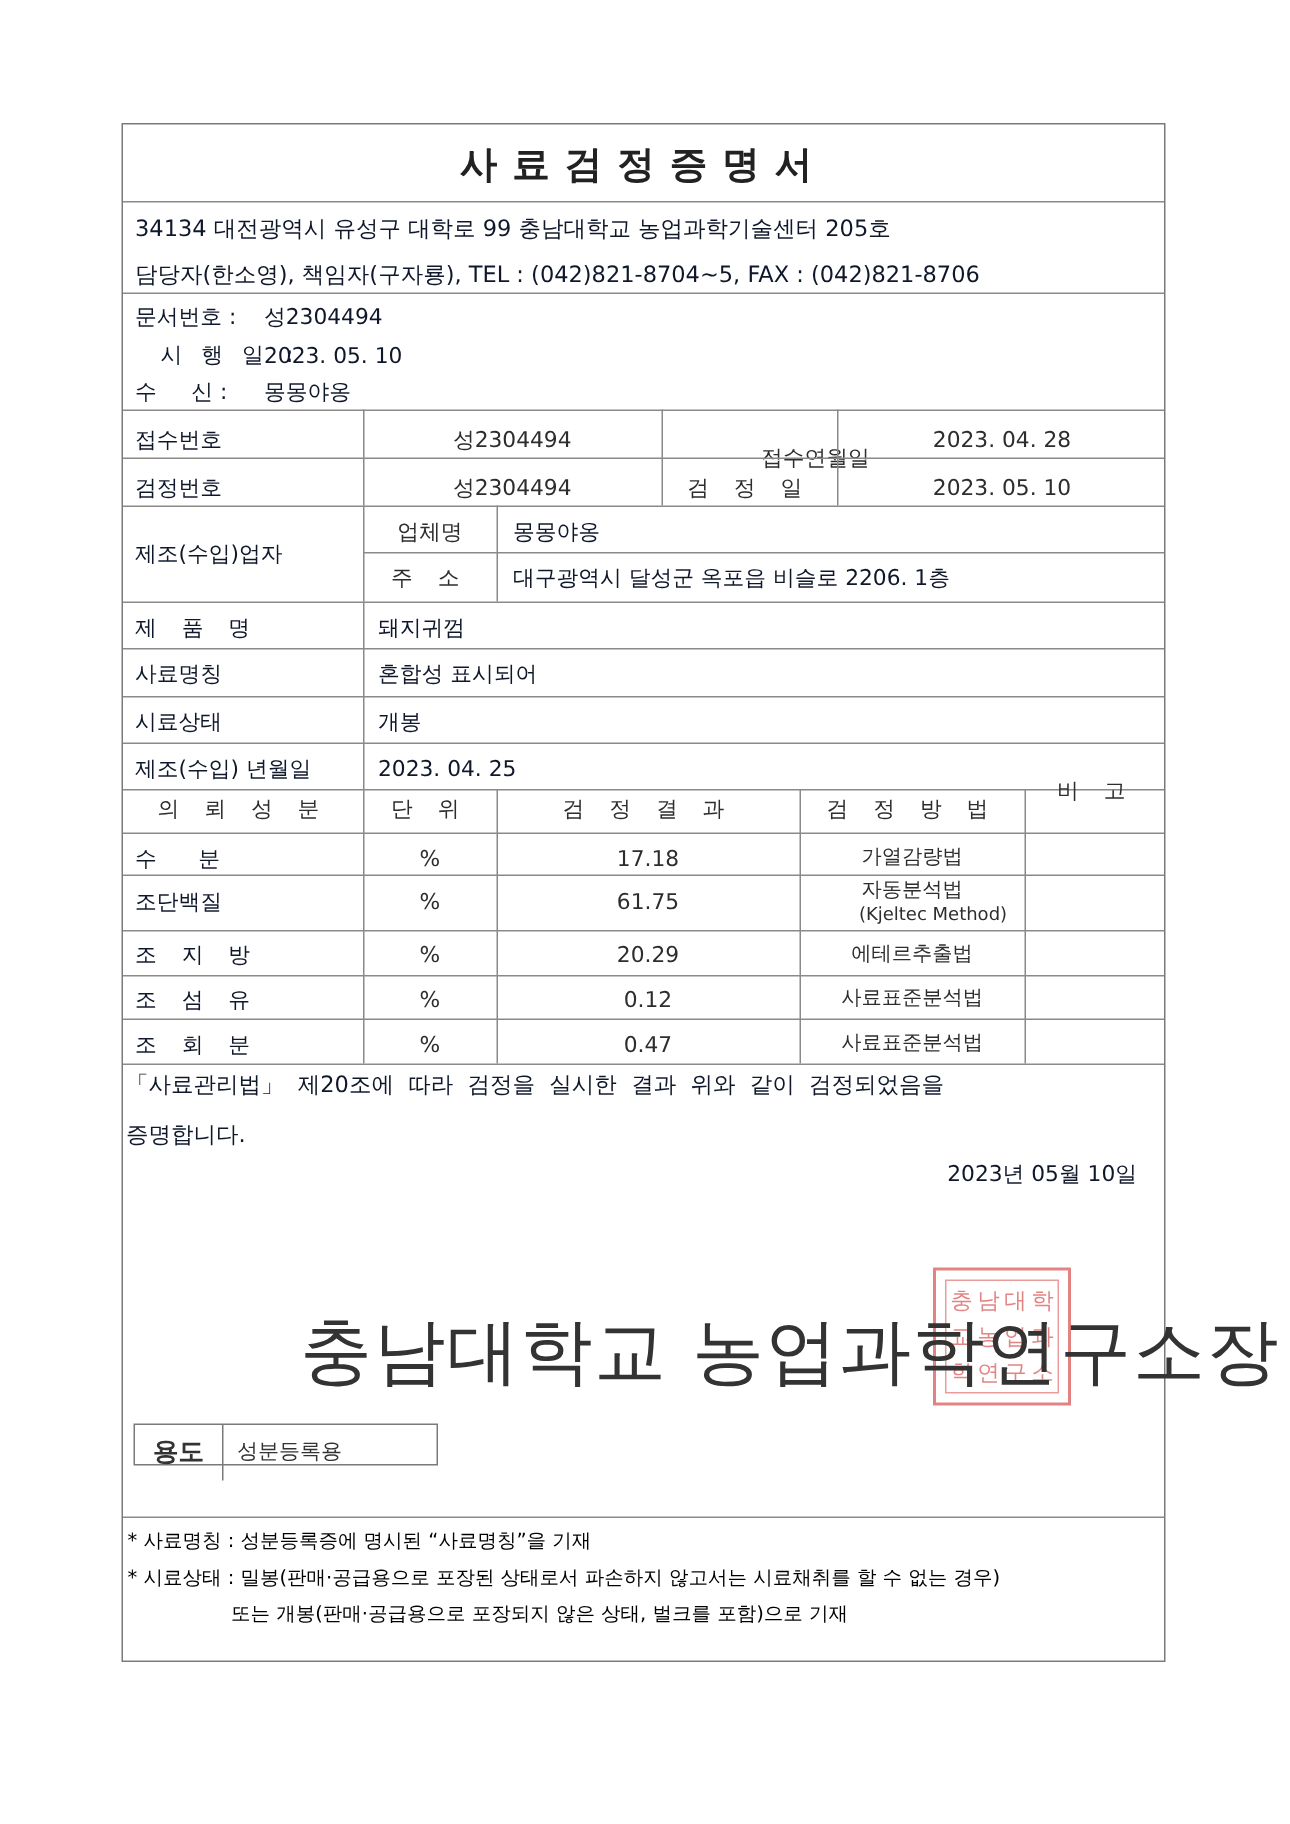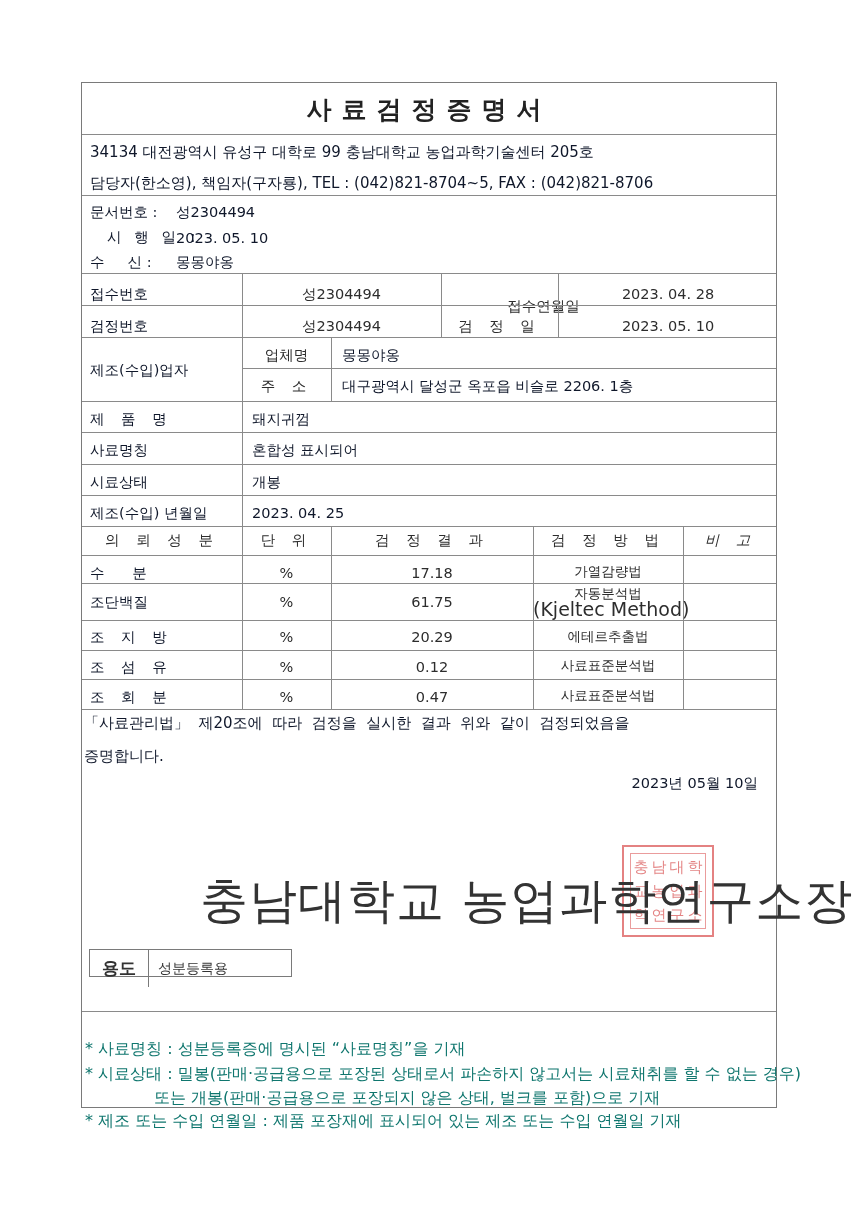--- a/index.html
+++ b/index.html
@@ -20,21 +20,21 @@
   .stamp { position: absolute; left: 540px; top: 762px; width: 92px; height: 92px;
            border: 2px solid rgba(214,60,60,0.75); box-sizing: border-box; opacity: 0.85; }
   .stamp .inner { position: absolute; inset: 6px; border: 1px solid rgba(214,60,60,0.6); }
   .stamp .glyphs { position: absolute; inset: 8px; display: grid; grid-template-columns: repeat(4, 1fr);
                    grid-template-rows: repeat(3, 1fr); font-size: 15px; color: rgba(210,50,50,0.7);
                    text-align: center; line-height: 24px; font-family: "DejaVu Serif", serif; }
   .useBox { position: absolute; left: 7px; top: 866px; width: 203px; height: 28px; border: 1.2px solid #7a7a7a; box-sizing: border-box; }
   .useBox .lbl { position: absolute; left: 0; top: 0; width: 58px; height: 37px; border-right: 1.2px solid #7a7a7a;
                  font-size: 17px; font-weight: bold; line-height: 37px; text-align: center; color: #333; }
   .useBox .val { position: absolute; left: 68px; top: 0; line-height: 37px; font-size: 14px; color: #333; }
-  .note { position: absolute; left: 3px; font-size: 16px; line-height: 18px; color: #0f766e; white-space: nowrap; margin-top: 21px; }
+  .note { position: absolute; left: 3px; font-size: 13px; line-height: 18px; color: #000000; white-space: nowrap; }
   .spaced { letter-spacing: 6px; }
 </style>
 </head>
 <body>
 
 <div class="doc">
 
   <div class="title">사료검정증명서</div>
   <div class="hl" style="top:51px;"></div>
 
@@ -92,38 +92,38 @@
     <div class="vl" style="left:160px; top:443px; height:183px;"></div>
     <div class="vl" style="left:249px; top:443px; height:183px;"></div>
     <div class="vl" style="left:451px; top:443px; height:183px;"></div>
     <div class="vl" style="left:601px; top:443px; height:183px;"></div>
 
     <div>
       <div class="center-text spaced" style="left:0; width:160px; top:448px;">의 뢰 성 분</div>
       <div class="center-text spaced" style="left:160px; width:89px; top:448px;">단 위</div>
       <div class="center-text spaced" style="left:249px; width:202px; top:448px;">검 정 결 과</div>
       <div class="center-text spaced" style="left:451px; width:150px; top:448px;">검 정 방 법</div>
-      <div class="center-text spaced" style="left:601px; width:95px; top:448px;font-style:italic;">비 고</div>
+      <div class="center-text spaced" style="left:601px; width:95px; top:436px;">비 고</div>
     </div>
     <div class="hl" style="top:472px;"></div>
 
     <div>
       <div class="t" style="left:8px; top:481px; white-space:pre;">수      분</div>
       <div class="center-text" style="left:160px; width:89px; top:481px;">%</div>
       <div class="center-text" style="left:249px; width:202px; top:481px;">17.18</div>
       <div class="center-text" style="left:451px; width:150px; top:479px; font-size:13.5px;">가열감량법</div>
     </div>
     <div class="hl" style="top:500px;"></div>
 
     <div>
       <div class="t" style="left:8px; top:510px;">조단백질</div>
       <div class="center-text" style="left:160px; width:89px; top:510px;">%</div>
       <div class="center-text" style="left:249px; width:202px; top:510px;">61.75</div>
       <div class="center-text" style="left:451px; width:150px; top:502px; font-size:13.5px; line-height:16px;">자동분석법</div>
-      <div class="center-text" style="left:451px; width:150px; top:518px; font-size:19px; line-height:16px;">(Kjeltec Method)</div>
+      <div class="center-text" style="left:465px; width:150px; top:518px; font-size:12px; line-height:16px;">(Kjeltec Method)</div>
     </div>
     <div class="hl" style="top:537px;"></div>
 
     <div>
       <div class="t spaced" style="left:8px; top:545px;text-align:right;">조 지 방</div>
       <div class="center-text" style="left:160px; width:89px; top:545px;">%</div>
       <div class="center-text" style="left:249px; width:202px; top:545px;">20.29</div>
       <div class="center-text" style="left:451px; width:150px; top:544px; font-size:13.5px;">에테르추출법</div>
     </div>
     <div class="hl" style="top:567px;"></div>
@@ -171,14 +171,13 @@
   <div class="useBox">
     <div class="lbl">용도</div>
     <div class="val">성분등록용</div>
   </div>
 
   <div class="hl" style="top:928px;"></div>
 
   <div class="note" style="top:936px;">* 사료명칭 : 성분등록증에 명시된 “사료명칭”을 기재</div>
   <div class="note" style="top:961px;">* 시료상태 : 밀봉(판매·공급용으로 포장된 상태로서 파손하지 않고서는 시료채취를 할 수 없는 경우)</div>
   <div class="note" style="top:985px; left:72px;">또는 개봉(판매·공급용으로 포장되지 않은 상태, 벌크를 포함)으로 기재</div>
-  <div class="note" style="top:1008px;">* 제조 또는 수입 연월일 : 제품 포장재에 표시되어 있는 제조 또는 수입 연월일 기재</div>
 </div>
 
 </body></html>

